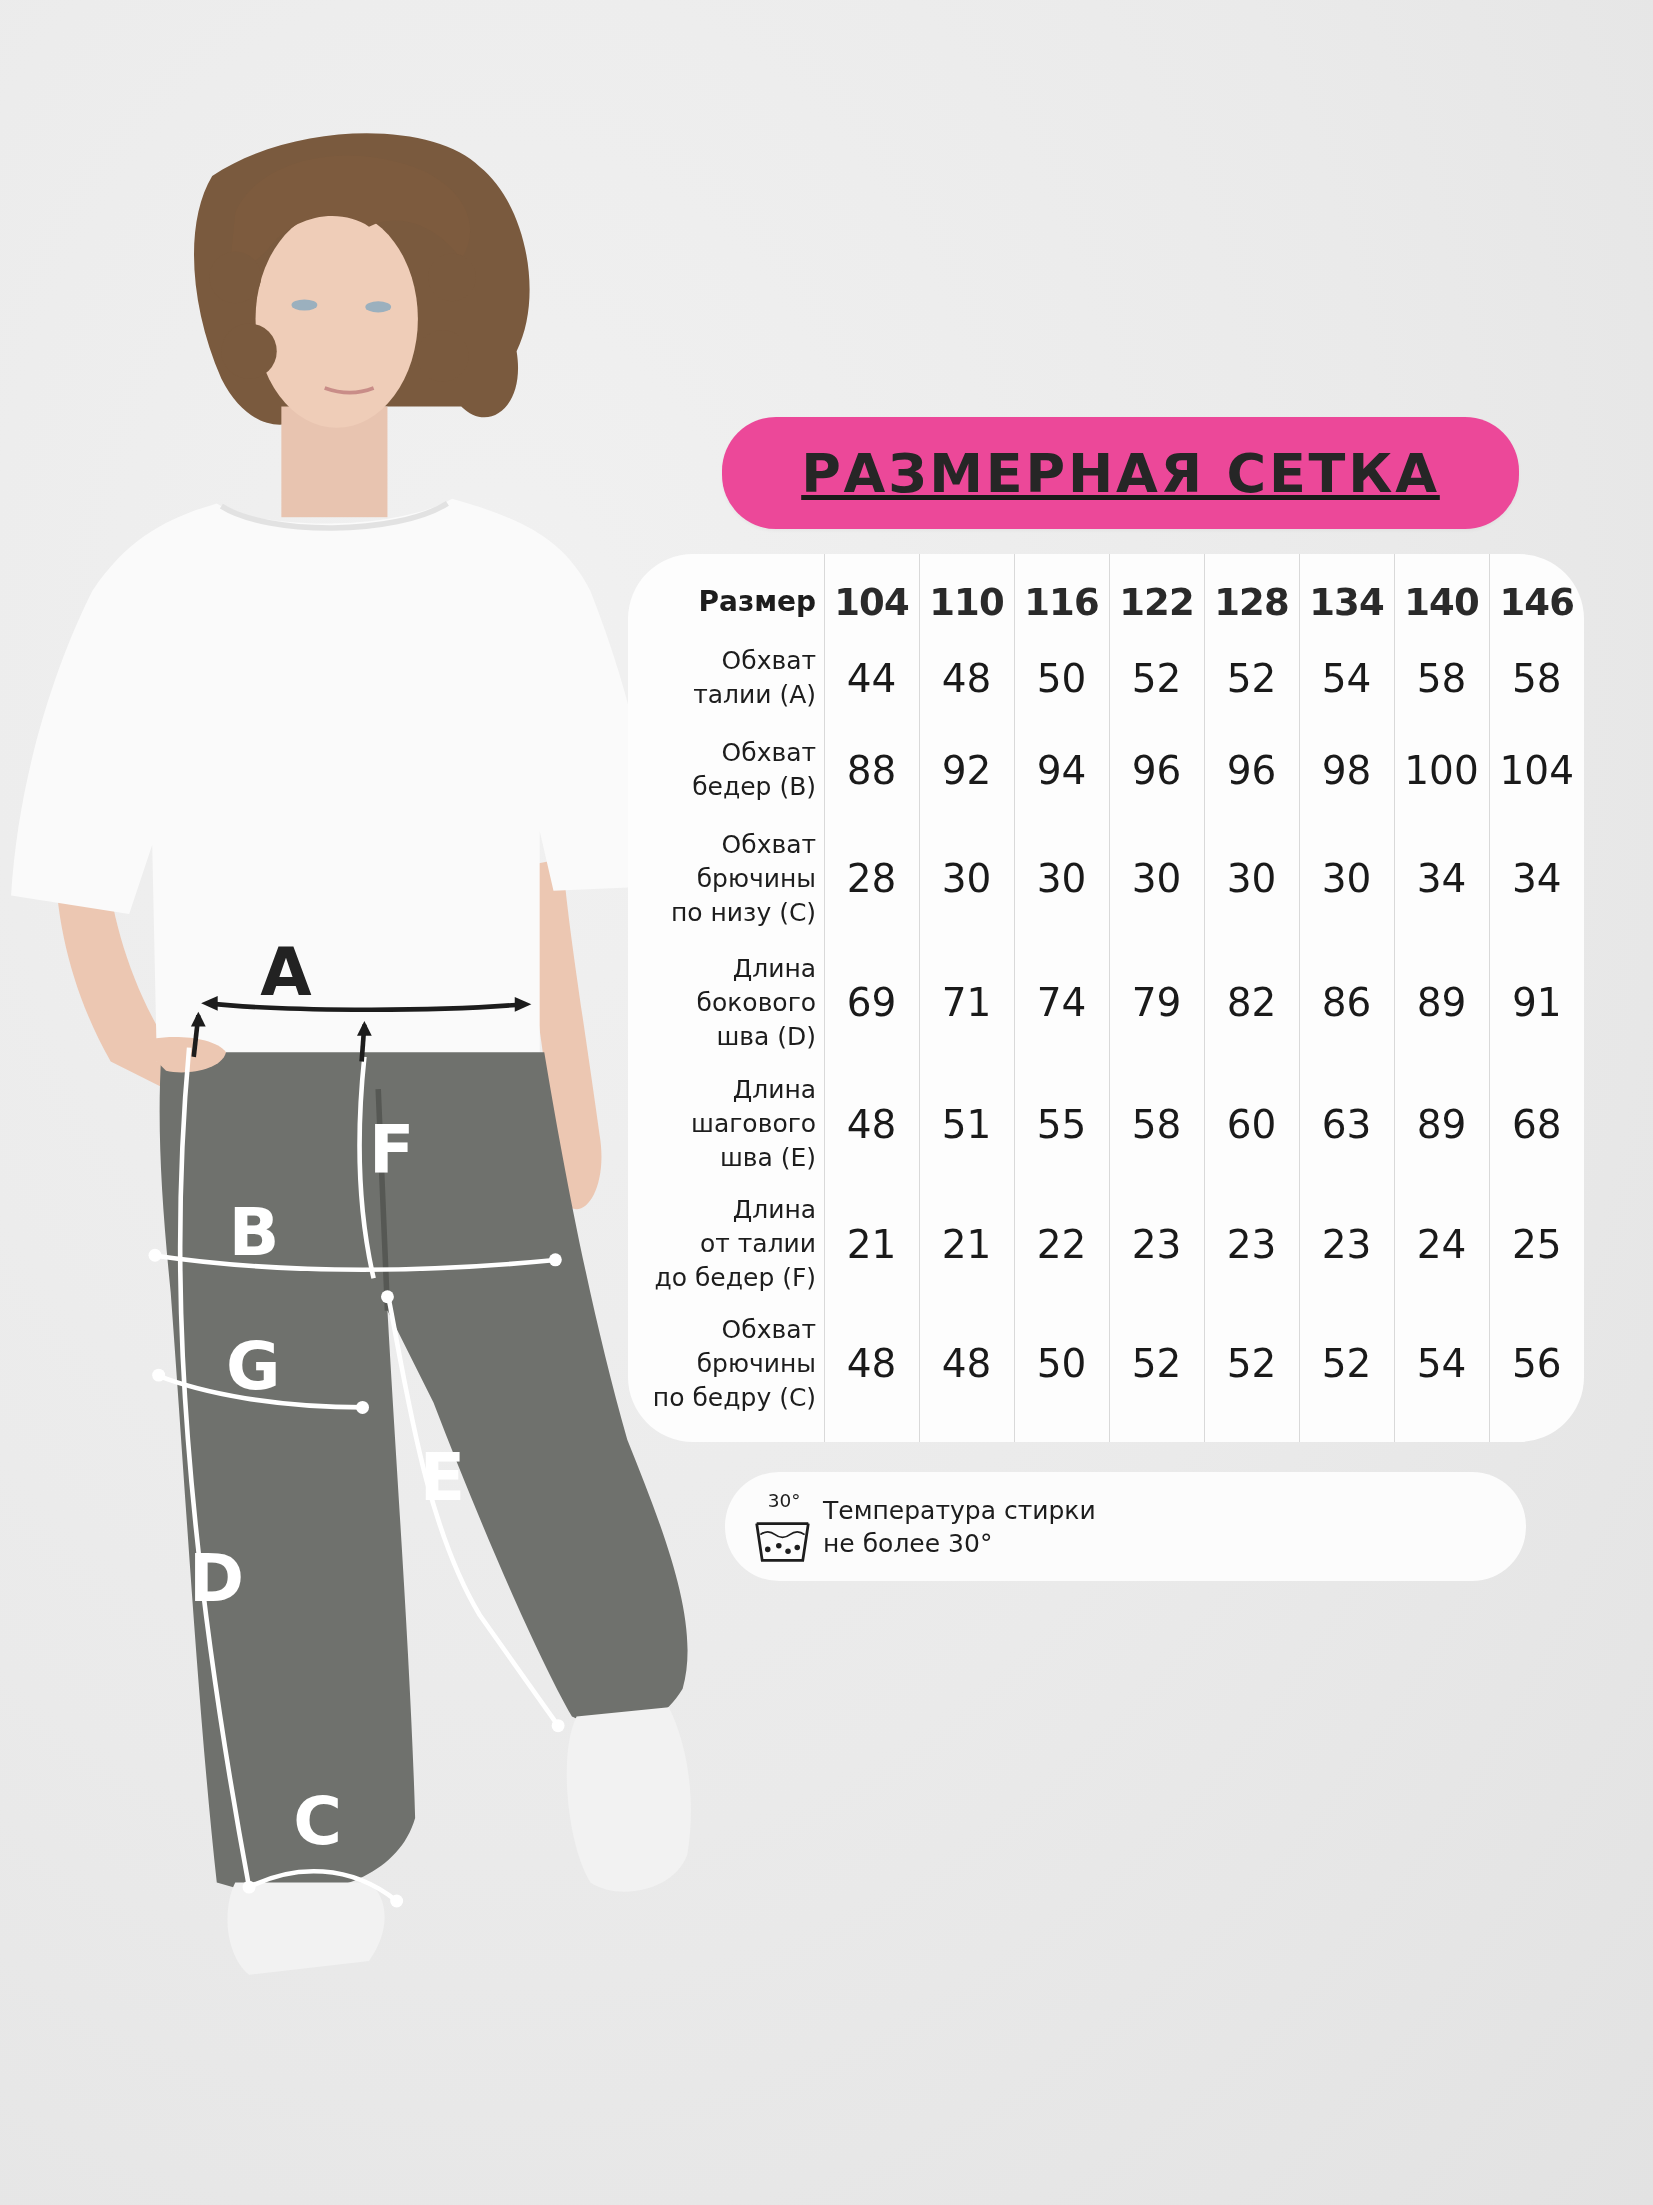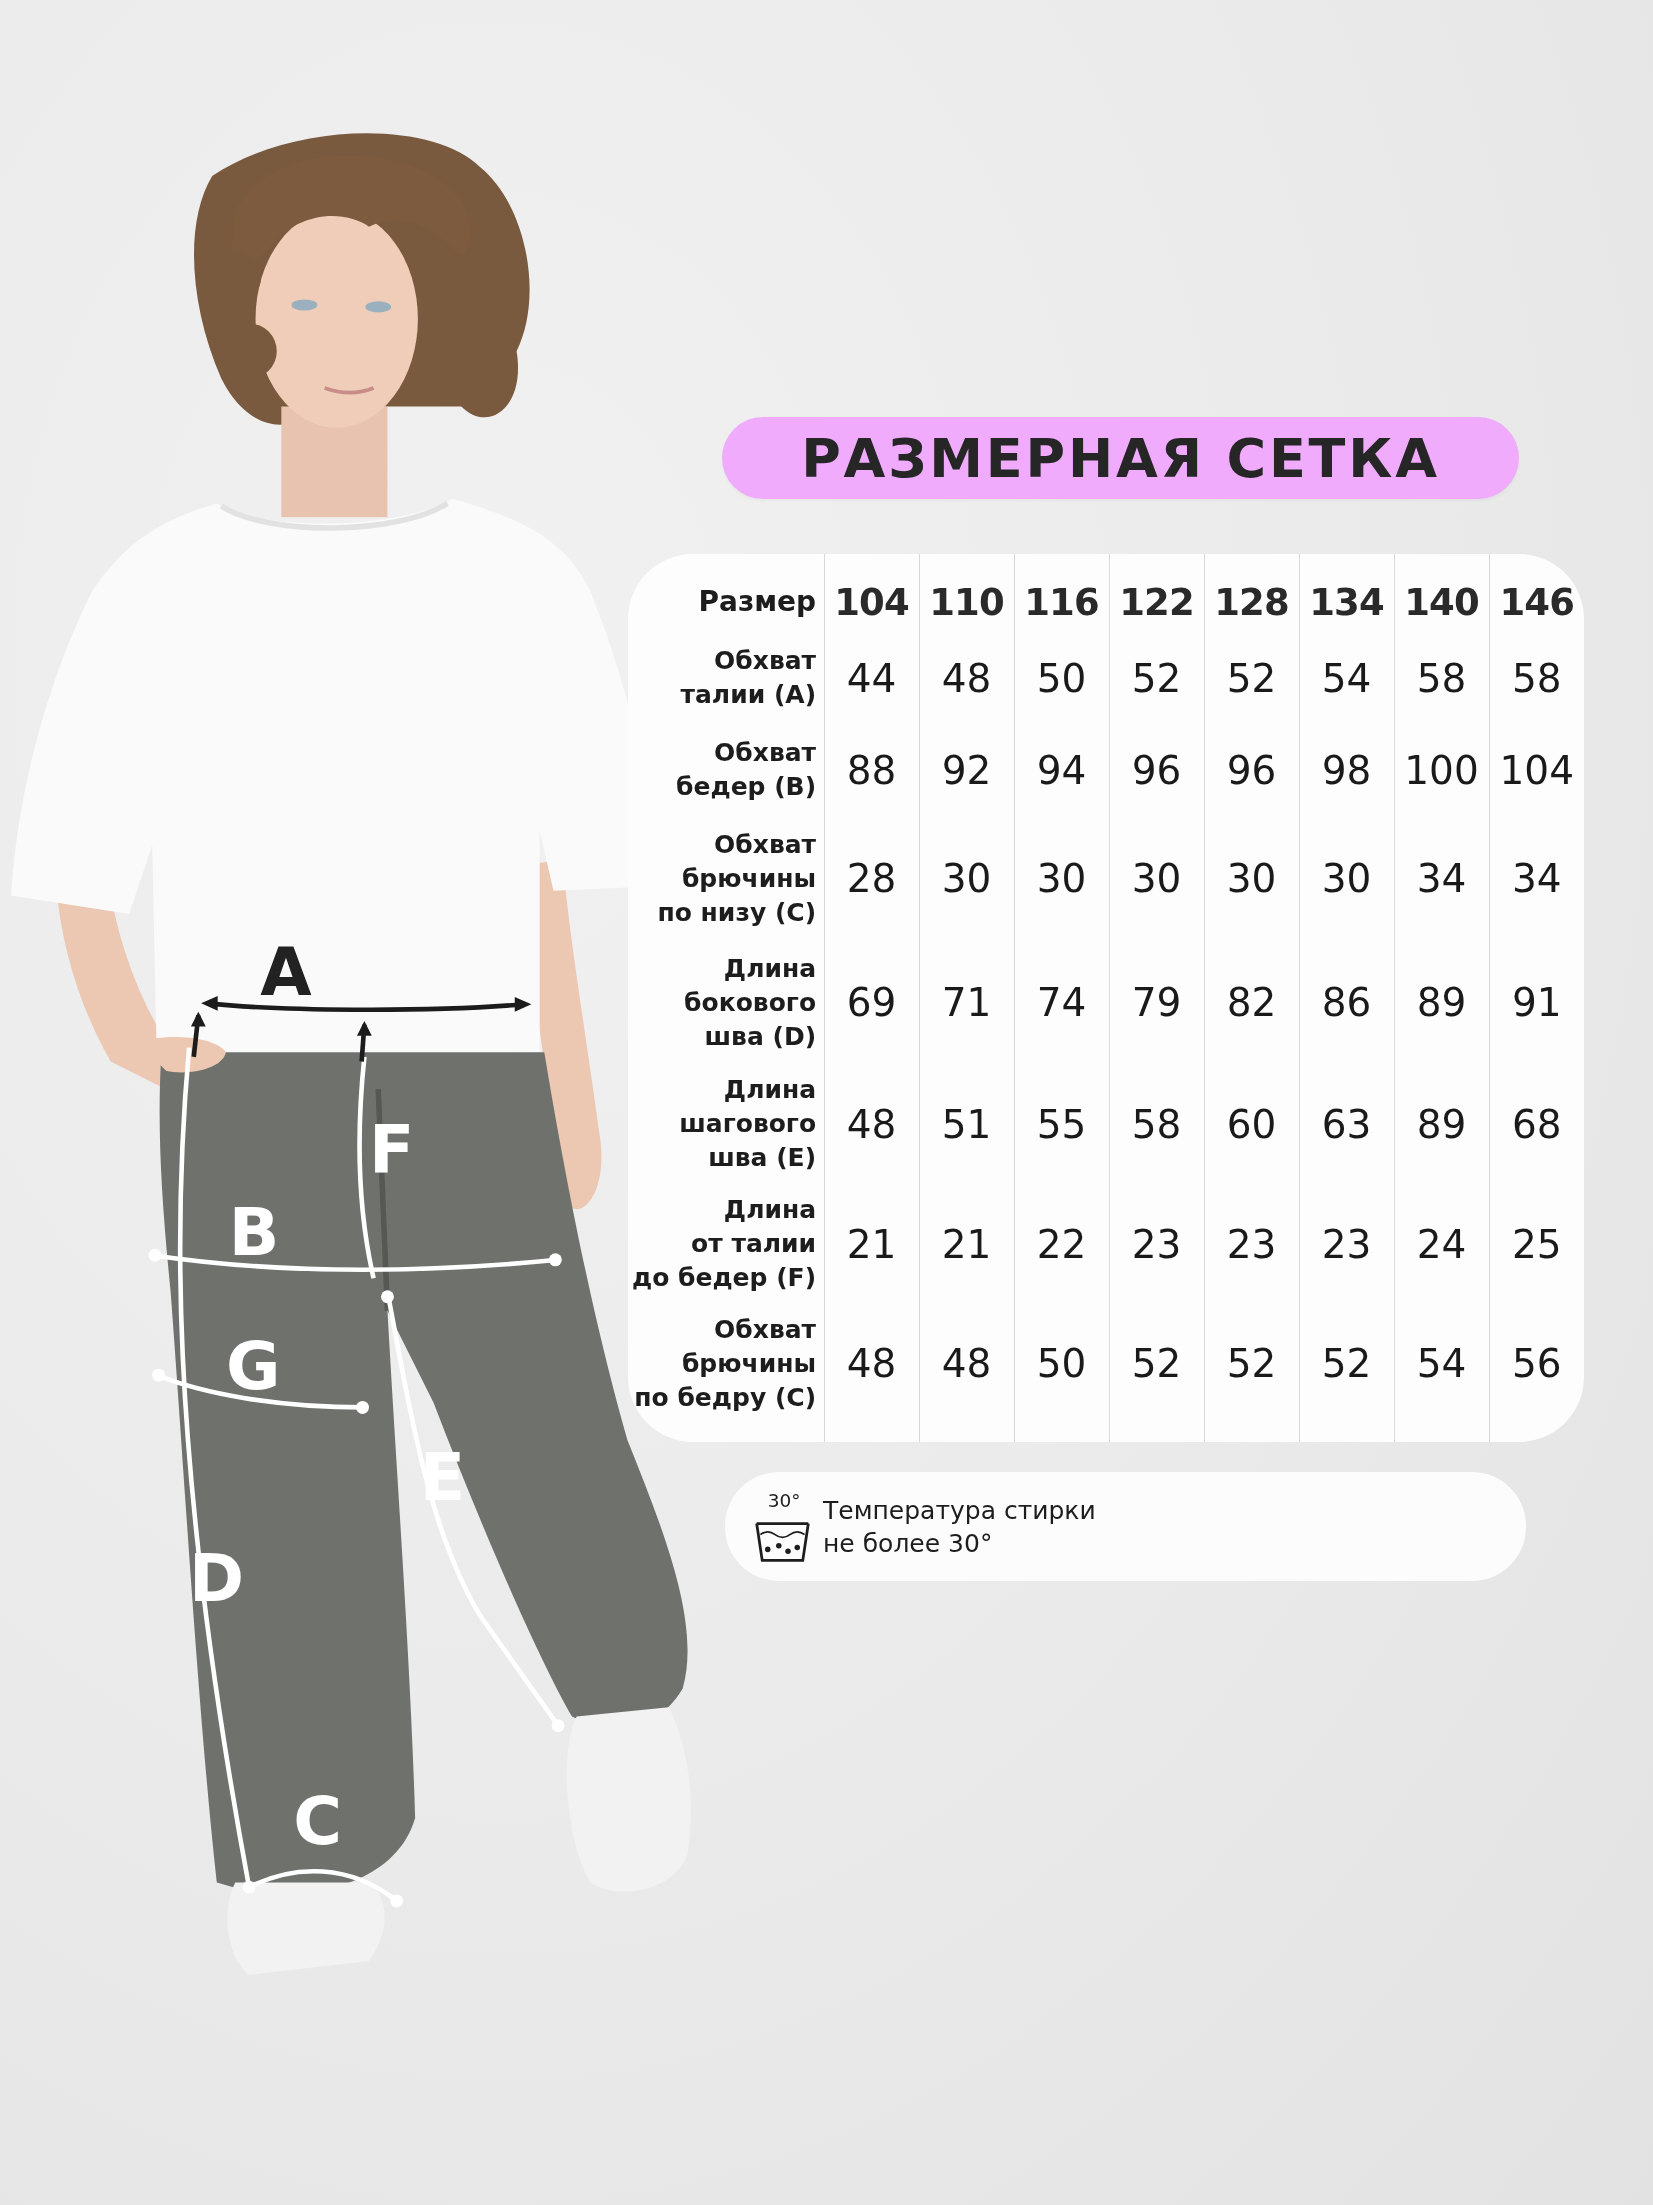--- a/index.html
+++ b/index.html
@@ -12,24 +12,25 @@
   .bg-grad {
     position: absolute; inset: 0;
     background: radial-gradient(ellipse at 30% 30%, #f1f1f1 0%, #eaeaea 55%, #e2e2e2 100%);
   }
   
   .figure { position: absolute; left: 0; top: 0; width: 738px; height: 2206px; }
   .figure svg { width: 738px; height: 2206px; display: block; }
 
   
   .title-pill {
-    position: absolute; left: 722px; top: 417px; width: 797px; height: 82px;
-    background: #f0abfc; border-radius: 54px;
+    position: absolute; left: 722px; top: 417px; width: 797px; height: 112px;
+    background: #ec4899; border-radius: 54px;
     display: flex; align-items: center; justify-content: center;
     box-shadow: 0 1.8px 3.7px rgba(0,0,0,0.04);
+    text-decoration: underline;
   }
   .title-pill span {
     font-family: "DejaVu Sans", sans-serif; font-weight: bold;
     font-size: 54px; letter-spacing: 2.8px; color: #262626;
   }
 
   
   .size-table {
     position: absolute; left: 628px; top: 554px; width: 956px; height: 888px;
     background: #fdfdfd; border-radius: 65px 65px 65px 65px;
@@ -39,21 +40,21 @@
     border-collapse: collapse; width: 100%; height: 100%;
     table-layout: fixed;
   }
   .size-table col.label-col { width: 196px; }
   .size-table td, .size-table th {
     padding: 0; text-align: center; vertical-align: middle;
     border-left: 1.8px solid #d9d9d9;
   }
   .size-table td.label, .size-table th.label {
     border-left: none; text-align: right; padding-right: 7.4px;
-    font-size: 25px; line-height: 34px; color: #1d1d1d; font-weight: bold;
+    font-size: 25px; line-height: 34px; color: #1d1d1d; font-weight: normal;
   }
   .size-table th.label { font-weight: bold; font-size: 28px; }
   .size-table th.size {
     font-weight: bold; font-size: 37px; color: #2a2a2a; letter-spacing: -0.9px;
   }
   .size-table td.val { font-size: 39px; color: #1a1a1a; }
   .size-table tr.head { height: 78px; }
   .size-table th { padding-top: 18.5px; }
 
   

